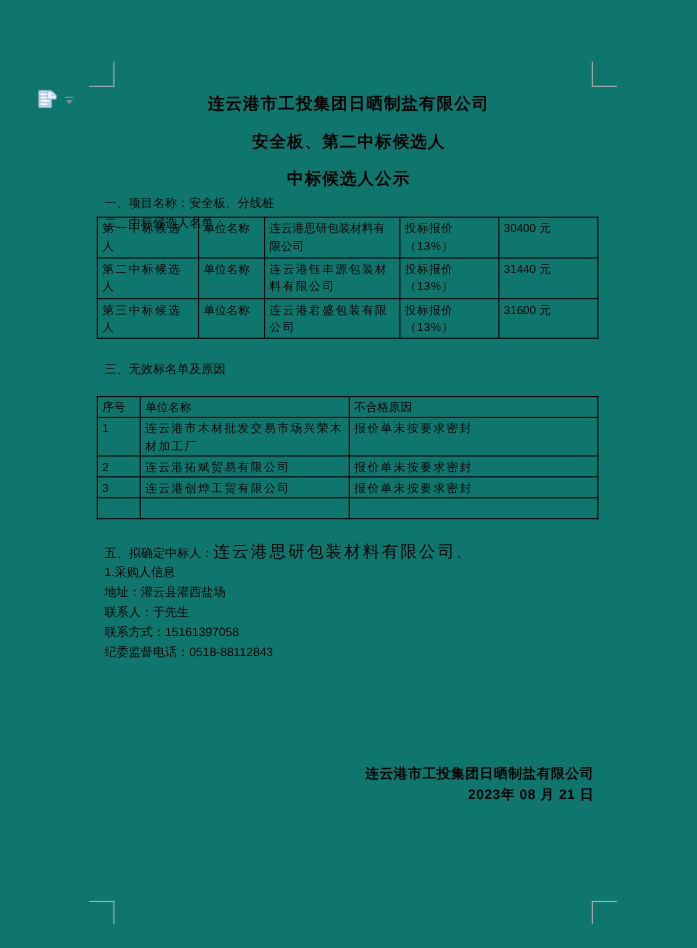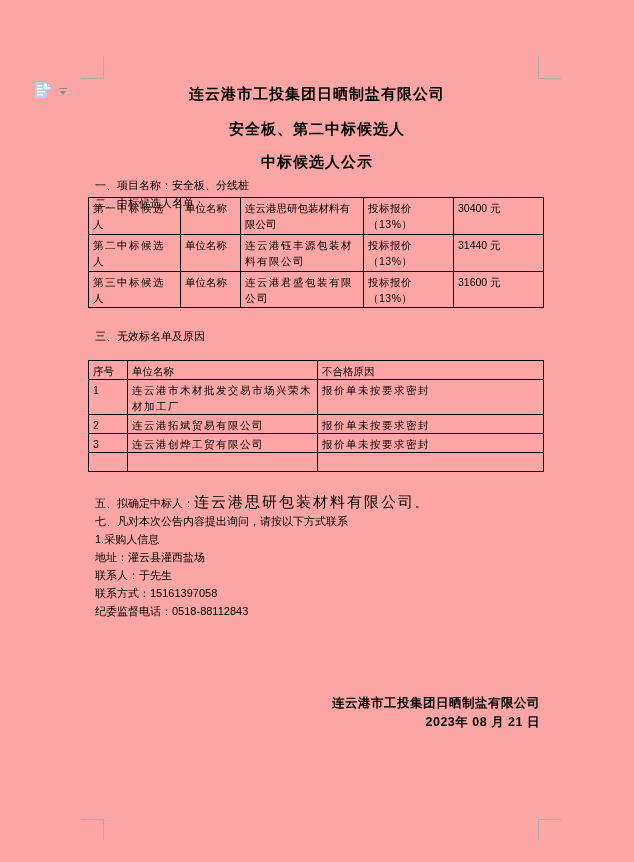--- a/index.html
+++ b/index.html
@@ -1,17 +1,17 @@
 <!DOCTYPE html>
 <html><head>
 <meta charset="utf-8">
 <style>
   html,body{margin:0;padding:0;background:#fff;}
   .page{
-    position:relative;width:634px;height:862px;background:#fca5a5;overflow:hidden;
+    position:relative;width:634px;height:862px;background:#0f766e;overflow:hidden;
     font-family:"Liberation Sans","DejaVu Sans",sans-serif;color:#000;
   }
   
   .paste-options{position:absolute;left:34px;top:80px;width:34px;height:22px;cursor:pointer;}
   .paste-icon{position:absolute;left:0;top:0;width:18px;height:20px;display:block;}
   .paste-caret{position:absolute;left:25px;top:8px;width:8px;height:7px;}
   .paste-caret .bar{position:absolute;left:0;top:0;width:8px;height:1px;background:#8a8a8a;}
   .paste-caret .tri{position:absolute;left:1px;top:3px;width:0;height:0;
     border-left:3px solid transparent;border-right:3px solid transparent;border-top:4px solid #8a8a8a;}
   
@@ -155,21 +155,20 @@
       <td></td>
       <td></td>
     </tr>
   </tbody>
     </table>
 
   <div class="para p-notes">
     <div>
       <span>五、拟确定中标人：</span><span class="big15">连云港思研包装材料有限公司</span><span>。</span>
     </div>
-    <div>七、凡对本次公告内容提出询问，请按以下方式联系</div>
     <div>1.采购人信息</div>
     <div>地址：灌云县灌西盐场</div>
     <div>联系人：于先生</div>
     <div>联系方式：15161397058</div>
     <div>纪委监督电话：0518-88112843</div>
   </div>
 
   <div class="signature">
     <div>连云港市工投集团日晒制盐有限公司</div>
     <div>2023年 08 月 21 日</div>

